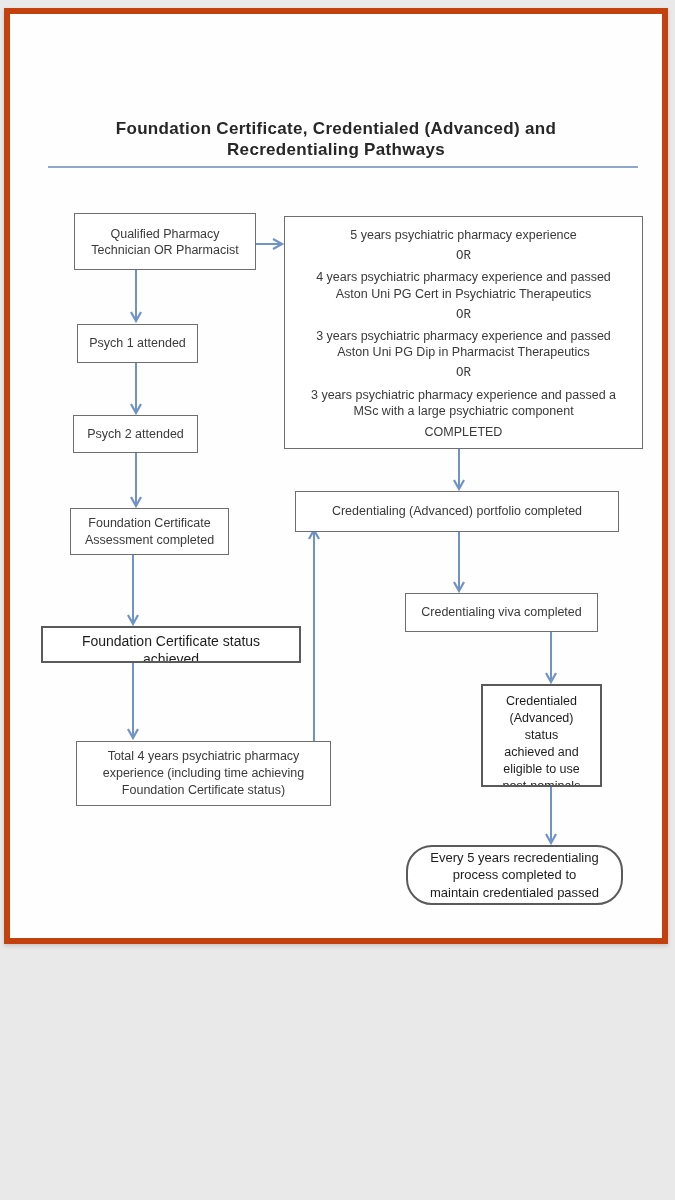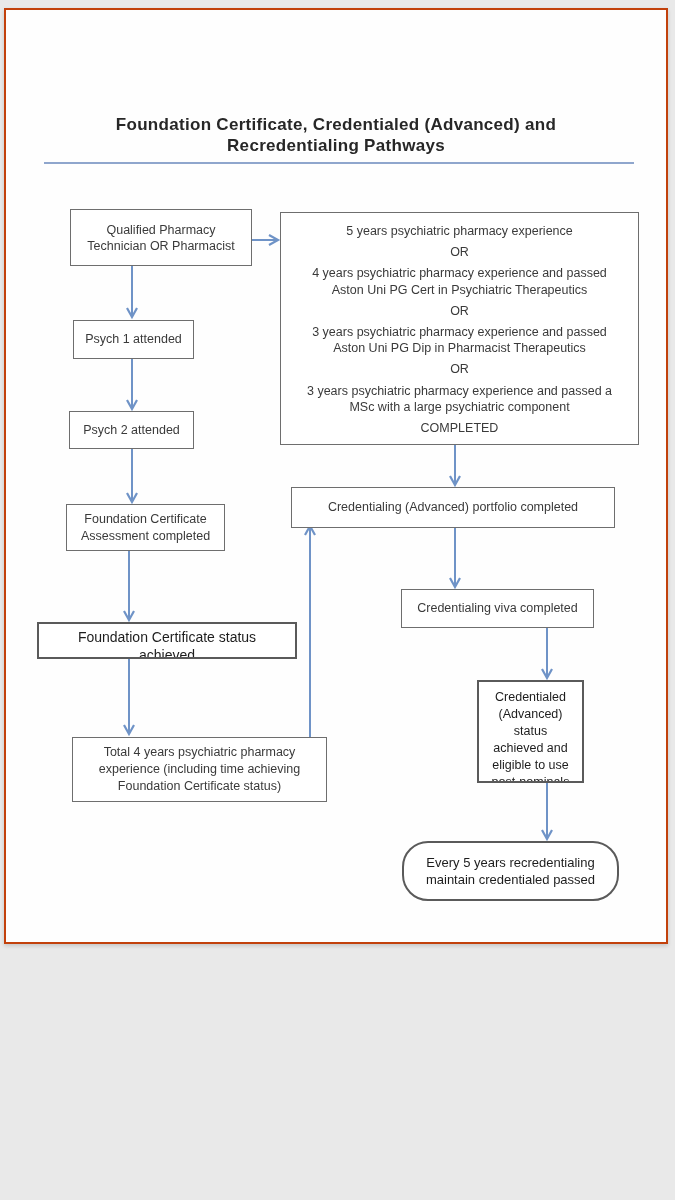--- a/index.html
+++ b/index.html
@@ -5,21 +5,21 @@
   * { margin:0; padding:0; box-sizing:border-box; }
   html,body { width:675px; height:1200px; overflow:hidden; }
   body {
     background:#e9e9e9;
     font-family:"Liberation Sans","DejaVu Sans",sans-serif;
     position:relative;
   }
   .page {
     position:absolute; left:4px; top:8px; width:664px; height:936px;
     background:#fefefe;
-    border:2px solid #c2410c;
+    border:6px solid #c2410c;
     box-shadow:0 2px 4px rgba(0,0,0,0.15);
   }
   .title {
     position:absolute; left:0; top:104px; width:100%;
     text-align:center;
     font-size:17px; line-height:21px; font-weight:bold;
     letter-spacing:0.3px; color:#272727;
   }
   .title-rule {
     position:absolute; left:38px; top:152px; width:590px; height:2px;
@@ -49,26 +49,26 @@
   .n-psych2      { left:63px;  top:401px; width:125px; height:38px; }
   .n-fcassess    { left:60px;  top:494px; width:159px; height:47px; padding:2px 4px; line-height:17px; }
   .n-fcstatus    { left:31px;  top:612px; width:260px; height:37px;
                    justify-content:flex-start; padding-top:4px;
                    font-size:14px; line-height:18px; }
   .n-total4      { left:66px;  top:727px; width:255px; height:65px; padding:2px 8px; }
   .n-eligibility { left:274px; top:202px; width:359px; height:233px;
                    justify-content:space-between; padding:10px 6px 8px; line-height:16px; }
   .n-portfolio   { left:285px; top:477px; width:324px; height:41px; }
   .n-viva        { left:395px; top:579px; width:193px; height:39px; }
-  .n-credential  { left:471px; top:670px; width:107px; height:103px;
+  .n-credential  { left:471px; top:670px; width:121px; height:103px;
                    justify-content:flex-start; padding-top:7px;
                    font-size:12.5px; line-height:17px; }
   .n-every5      { left:396px; top:831px; width:217px; height:60px;
                    font-size:13px; line-height:17.5px;border-radius:26px; }
-  .el-line.or        { margin:5px 0; }
+  .el-line.or        { margin:5px 0;font-family:Liberation Mono, monospace; }
   .el-line.completed { margin-top:5px; }
 </style>
 </head>
 <body>
 
 <div class="page">
 
   <div class="title">
     <div>Foundation Certificate, Credentialed (Advanced) and</div>
     <div>Recredentialing Pathways</div>
@@ -145,16 +145,17 @@
     <div>Credentialed</div>
     <div>(Advanced)</div>
     <div>status</div>
     <div>achieved and</div>
     <div>eligible to use</div>
     <div>post-nominals</div>
   </div>
 
   <div class="node n-every5 bold">
     <div>Every 5 years recredentialing</div>
+    <div>process completed to</div>
     <div>maintain credentialed passed</div>
   </div>
 
 </div>
 
 </body></html>

